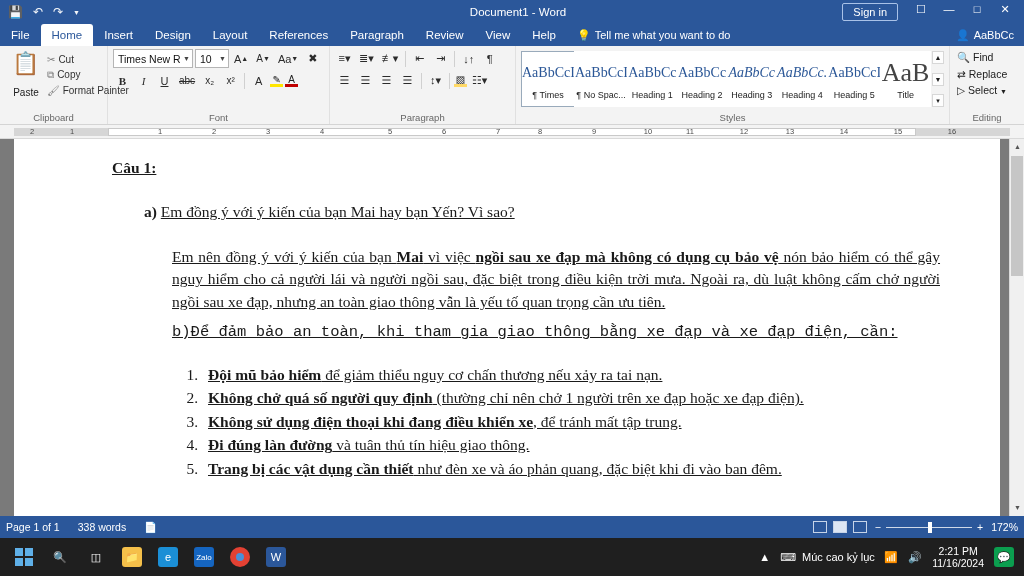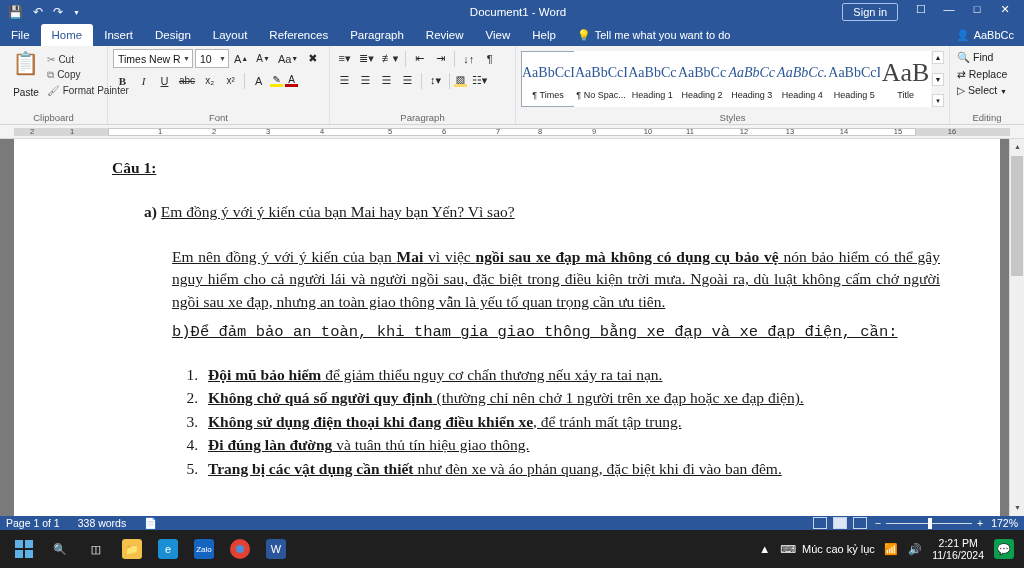--- a/index.html
+++ b/index.html
@@ -135,21 +135,21 @@
   }
   .u { text-decoration:underline; }
   .cau { font-weight:bold; text-decoration:underline; margin-left:38px; font-size:15.5px; }
   .qa { margin-top:22px; margin-left:70px; }
   .para1 { margin-top:22px; margin-left:98px; text-align:justify; }
   .parab { margin-top:8px; margin-left:98px;font-family:Liberation Mono, monospace; }
   ol.list { margin:20px 0 0 128px; padding:0; }
   ol.list li { margin-bottom:1px; padding-left:6px; }
   
   .statusbar {
-    height:14px; background:#2b579a; color:#fff; display:flex; align-items:center;
+    height:22px; background:#2b579a; color:#fff; display:flex; align-items:center;
     font-size:10.5px; padding:0 6px;
   }
   .statusbar .s { margin-right:18px; }
   .status-right { margin-left:auto; display:flex; align-items:center; gap:8px; }
   .viewicons { display:flex; gap:6px; align-items:center; }
   .vicon { width:14px; height:12px; border:1px solid #c6d4e8; display:inline-block; }
   .zoomslider { display:flex; align-items:center; gap:5px; }
   .slidertrack { width:86px; height:1px; background:#cfd9e8; position:relative; }
   .sliderthumb { position:absolute; left:42px; top:-5px; width:4px; height:11px; background:#fff; }
   

